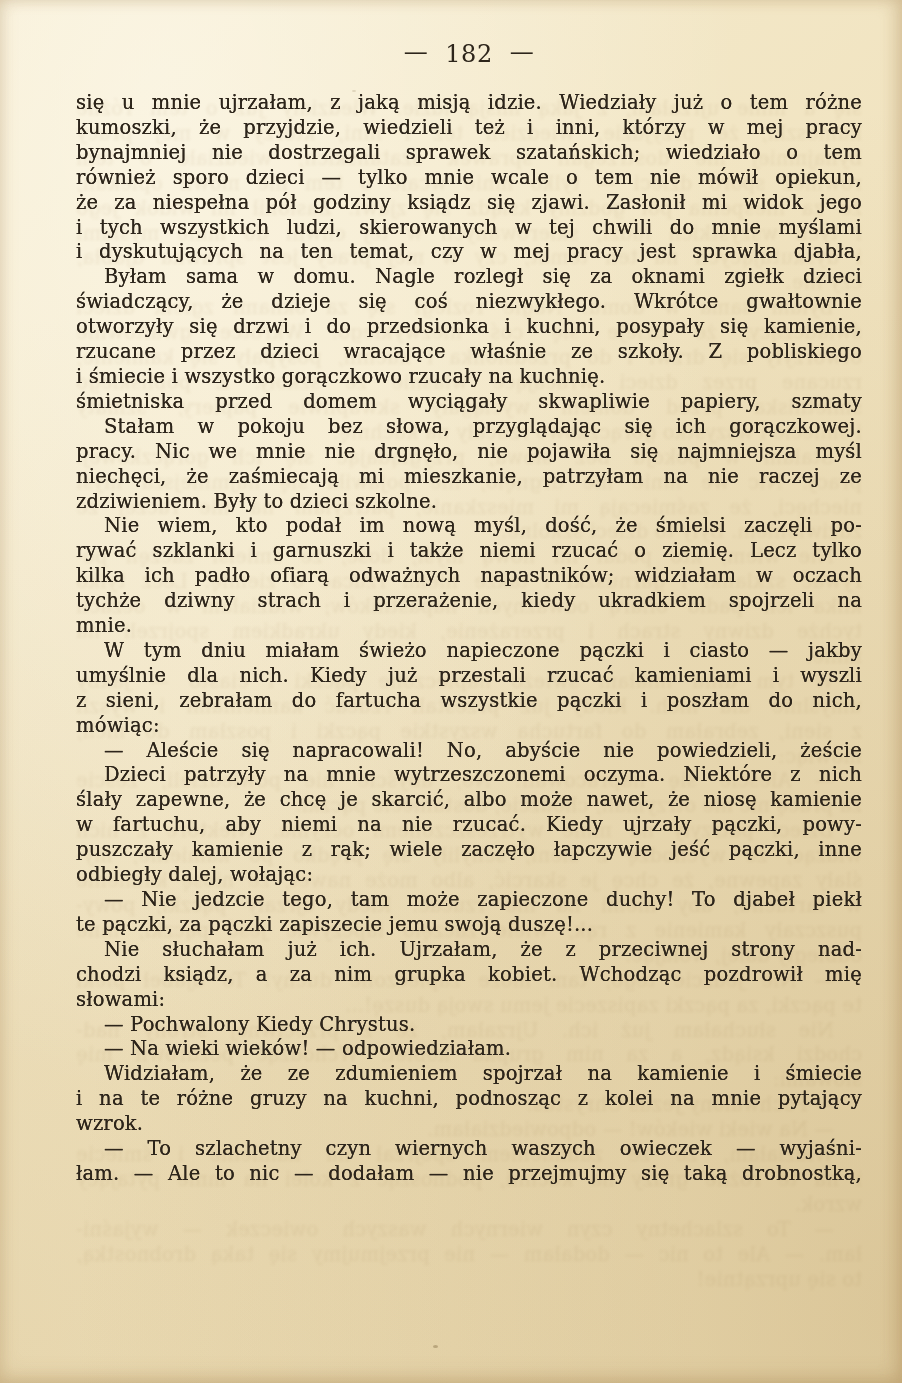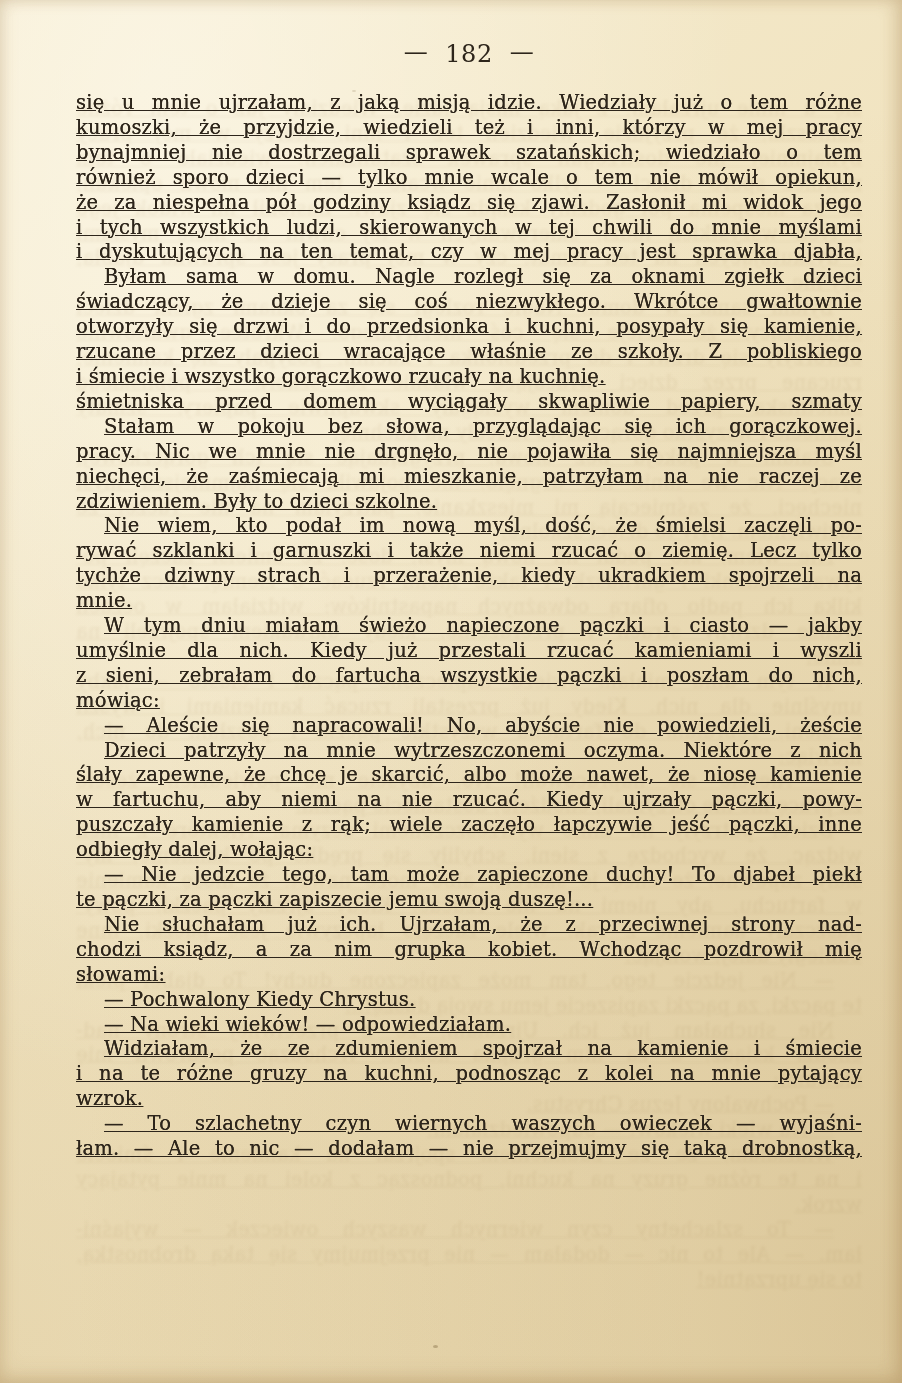--- a/index.html
+++ b/index.html
@@ -40,21 +40,21 @@
     top:91px;color:var(--ink);
     text-shadow:0 0 0.45px currentColor;
   }
   .ghost{
     top:97px;color:var(--bleed);
     transform:scaleX(-1);
     filter:blur(1.6px);
     opacity:0.10;
     pointer-events:none;
   }
-  .text-block p,.ghost p{margin:0;padding:0;text-decoration:underline;}
+  .text-block p,.ghost p{margin:0;padding:0;}
   .line{
     display:block;
     text-align:justify;
     text-align-last:justify;
     white-space:normal;
   }
   .line.last{text-align-last:left;}
   .line.indent{text-indent:28px;}
   .speck{position:absolute;border-radius:50%;background:rgba(110,85,45,0.35);}
   .speck-1{left:433px;top:1345px;width:5px;height:3px;}
@@ -168,20 +168,21 @@
       </p>
       <p>
         <span class="line indent">Stałam w pokoju bez słowa, przyglądając się ich gorączkowej.</span>
         <span class="line">pracy. Nic we mnie nie drgnęło, nie pojawiła się najmniejsza myśl</span>
         <span class="line">niechęci, że zaśmiecają mi mieszkanie, patrzyłam na nie raczej ze</span>
         <span class="line last">zdziwieniem. Były to dzieci szkolne.</span>
       </p>
       <p>
         <span class="line indent">Nie wiem, kto podał im nową myśl, dość, że śmielsi zaczęli po-</span>
         <span class="line">rywać szklanki i garnuszki i także niemi rzucać o ziemię. Lecz tylko</span>
+        <span class="line">kilka ich padło ofiarą odważnych napastników; widziałam w oczach</span>
         <span class="line">tychże dziwny strach i przerażenie, kiedy ukradkiem spojrzeli na</span>
         <span class="line last">mnie.</span>
       </p>
       <p>
         <span class="line indent">W tym dniu miałam świeżo napieczone pączki i ciasto — jakby</span>
         <span class="line">umyślnie dla nich. Kiedy już przestali rzucać kamieniami i wyszli</span>
         <span class="line">z sieni, zebrałam do fartucha wszystkie pączki i poszłam do nich,</span>
         <span class="line last">mówiąc:</span>
       </p>
       <p>

